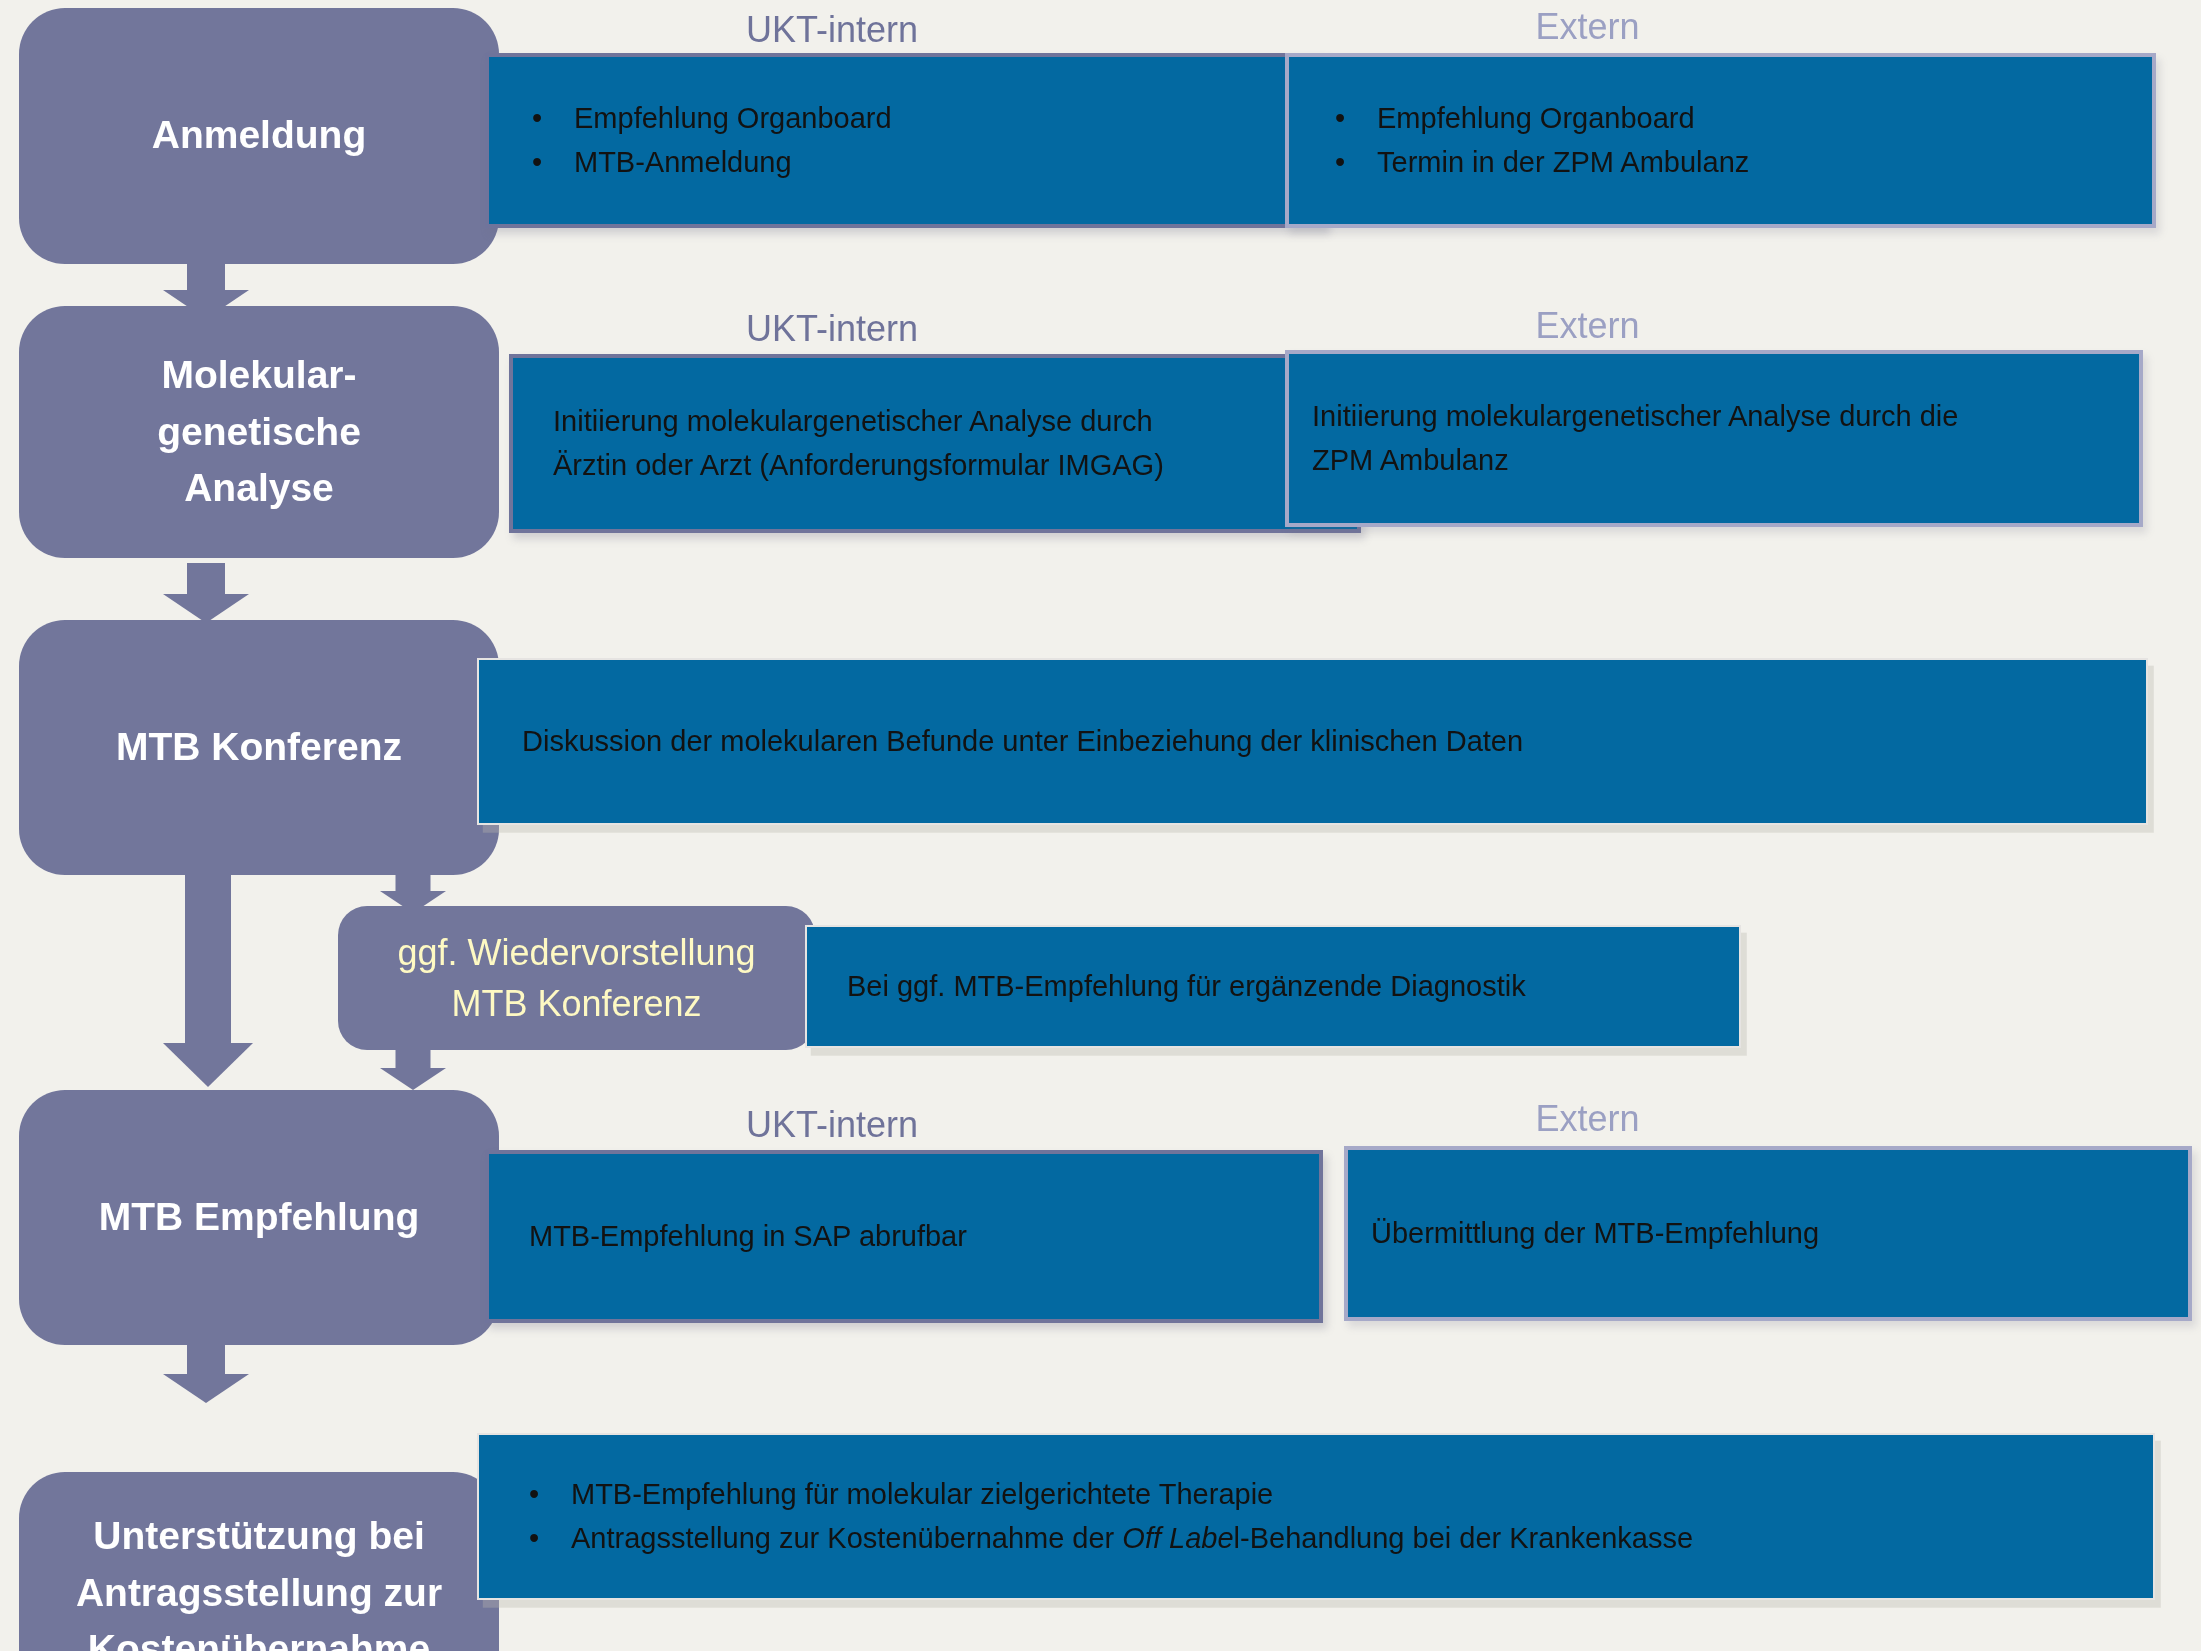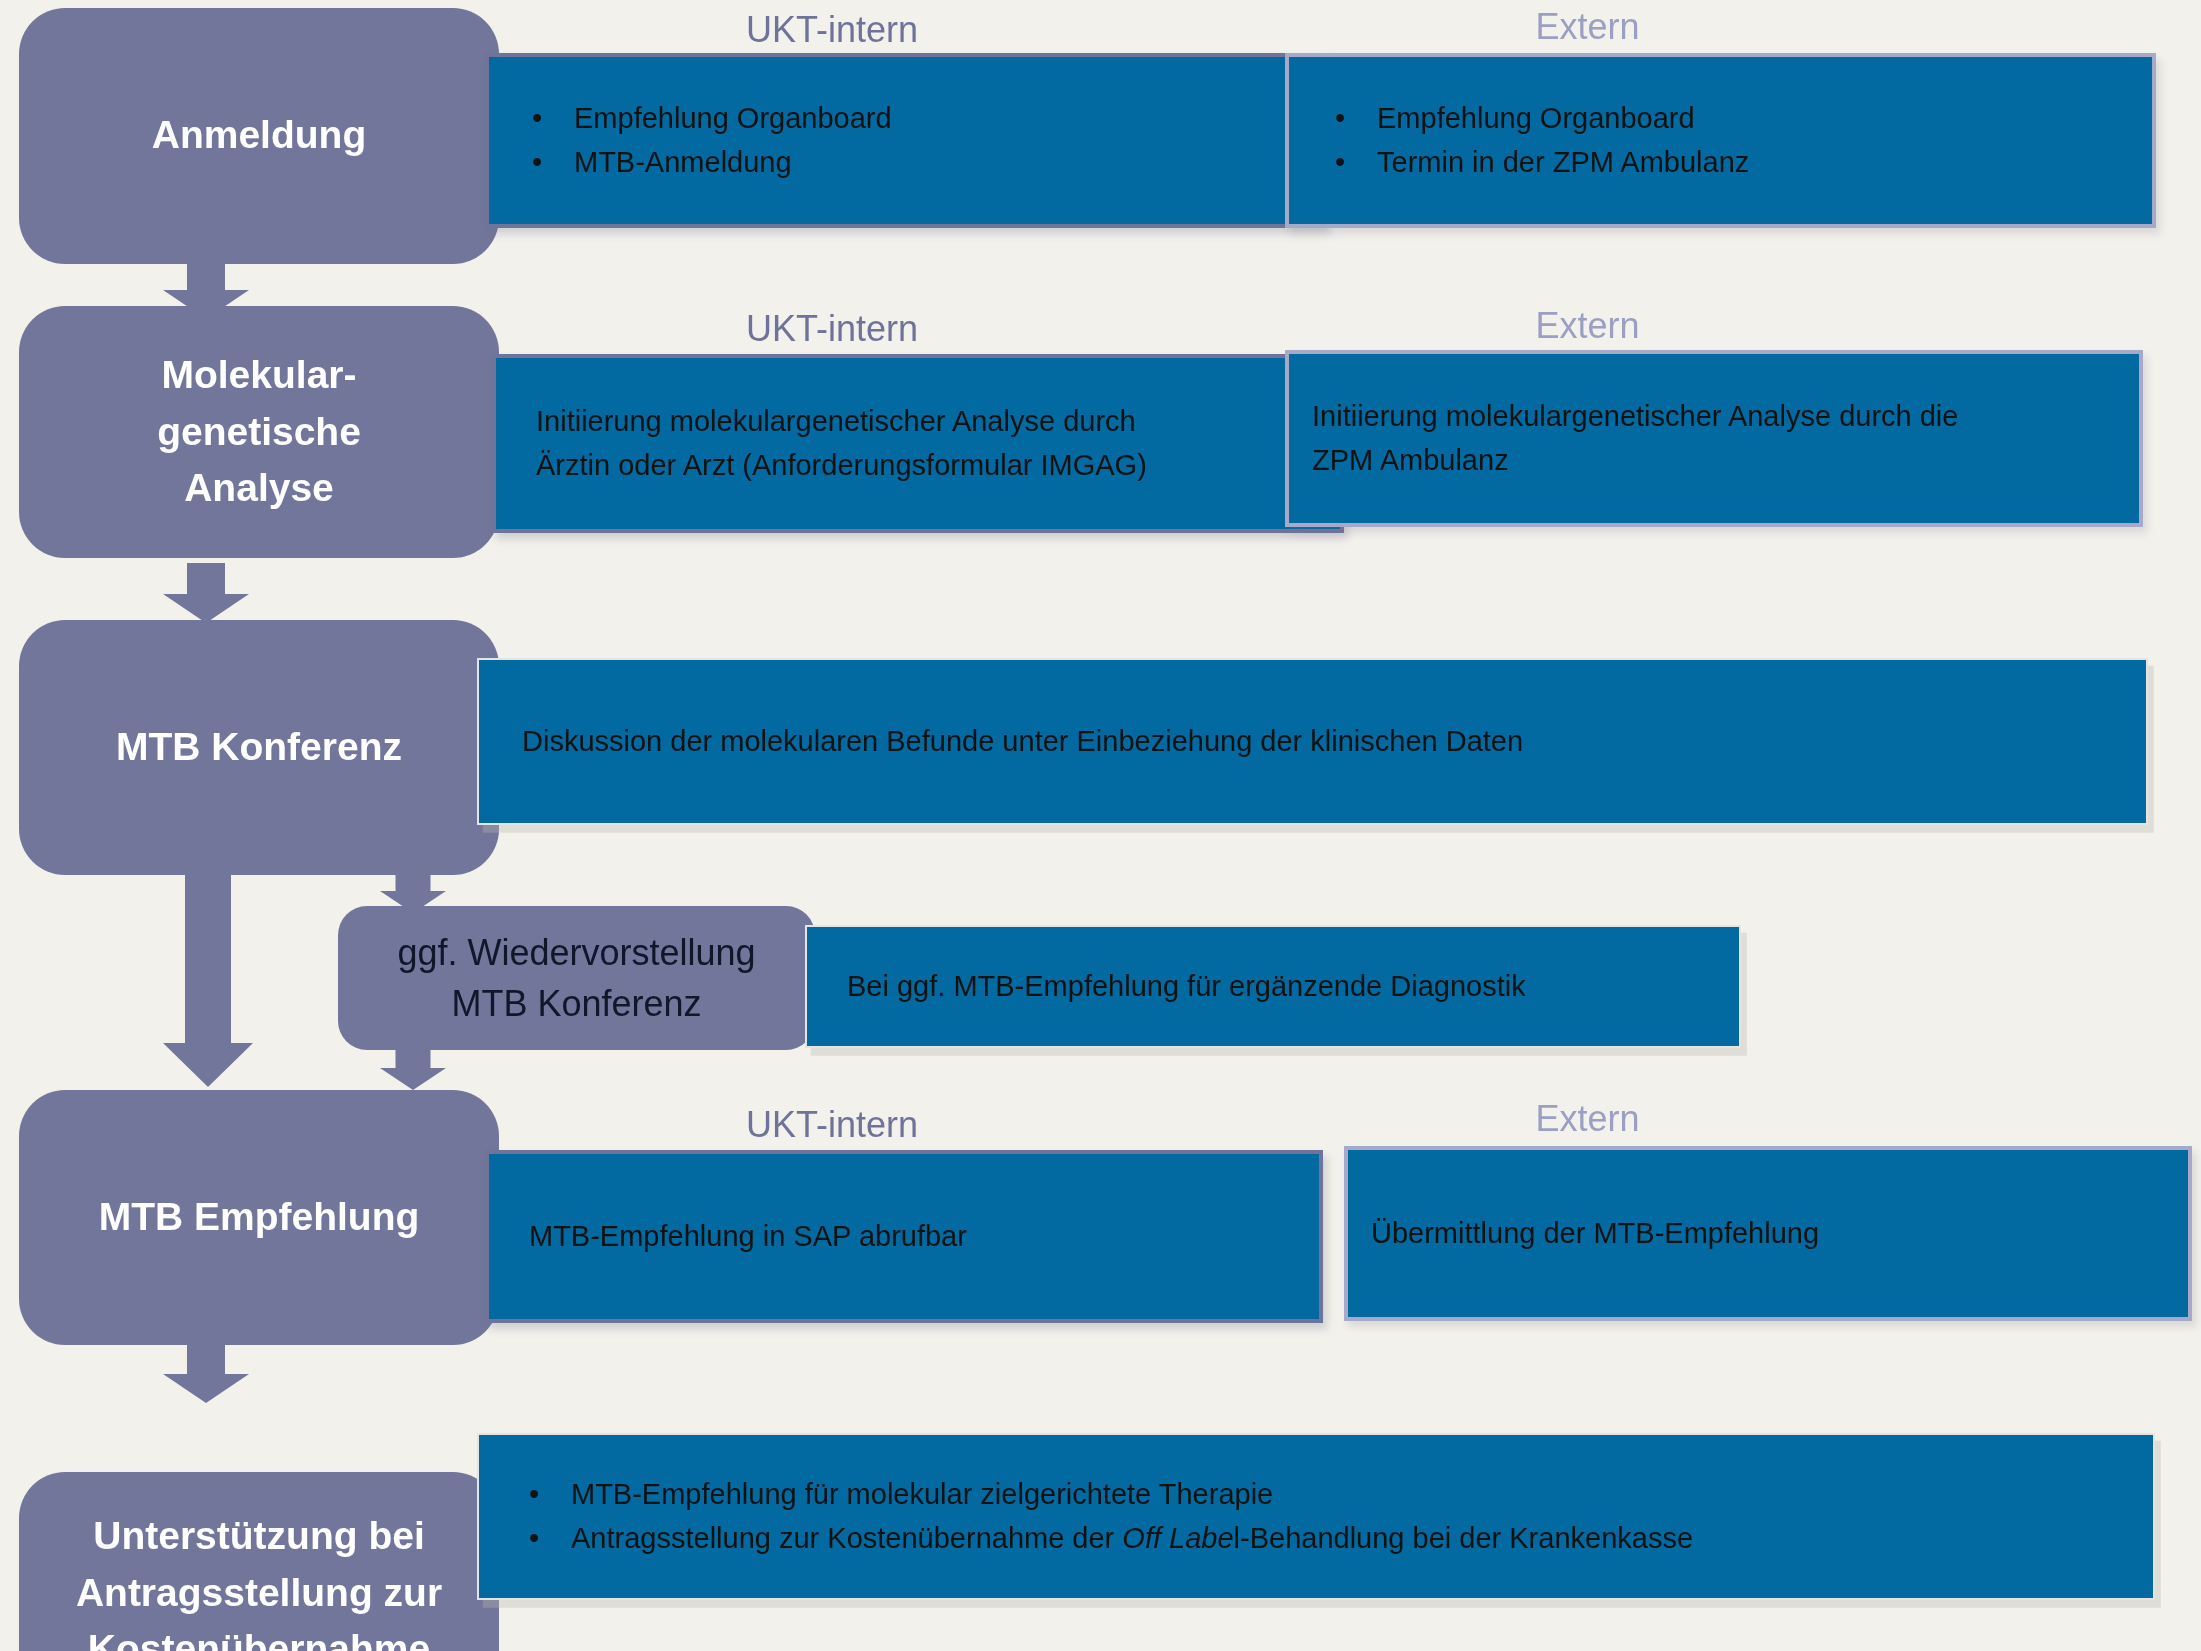--- a/index.html
+++ b/index.html
@@ -21,21 +21,21 @@
   #stage-anmeldung{top:7.7px;height:256px;}
   #stage-molekular{top:306px;height:252px;}
   #stage-konferenz{top:620px;height:255px;}
   #stage-empfehlung{top:1090px;height:255px;}
   #stage-unterstuetzung{top:1472px;height:242px;}
   
   #box-ggf{
     position:absolute;left:338px;top:906px;width:477px;height:144px;
     background:#72769B;border-radius:29px;z-index:2;
     display:flex;align-items:center;justify-content:center;
-    text-align:center;color:#0f172a;
+    text-align:center;color:#fef9c3;
   }
   #box-ggf .title{font-size:36px;font-weight:normal;line-height:1.42;}
   #box-ggf .title .line{display:block;}
   
   .arrow{position:absolute;z-index:1;}
   .arrow .stem{position:absolute;top:0;left:50%;transform:translateX(-50%);background:#72769B;}
   .arrow .head{position:absolute;bottom:0;left:50%;transform:translateX(-50%);width:0;height:0;}
   #arrow-1,#arrow-2,#arrow-6{width:86px;height:60px;}
   #arrow-1 .stem,#arrow-2 .stem,#arrow-6 .stem{width:38px;height:32px;}
   #arrow-1 .head,#arrow-2 .head,#arrow-6 .head{
@@ -56,21 +56,21 @@
   .wbox{
     position:absolute;background:#0369a1;z-index:3;
     display:flex;flex-direction:column;justify-content:center;
     font-size:29px;line-height:1.5;
   }
   .wbox.dark{border:4.8px solid #70749B;box-shadow:3.8px 5.8px 7.7px rgba(110,110,135,0.25);}
   .wbox.light{border:4.8px solid #A6A9C8;box-shadow:3.8px 5.8px 7.7px rgba(110,110,135,0.18);}
   .wbox.gray{border:2.9px solid #E6E4E2;box-shadow:5.8px 7.7px 0 rgba(185,182,175,0.35);}
   #box-r1-ukt{left:485px;top:53px;width:790px;height:167px;padding-left:43px;}
   #box-r1-ext{left:1285px;top:53px;width:817px;height:167px;padding-left:46px;}
-  #box-r2-ukt{left:492px;top:354px;width:790px;height:171px;padding-left:40px;padding-right:14.4px;}
+  #box-r2-ukt{left:509px;top:354px;width:790px;height:171px;padding-left:40px;padding-right:14.4px;}
   #box-r2-ext{left:1285px;top:350px;width:817px;height:169px;padding-left:23px;padding-right:9.6px;}
   #box-r3{left:477px;top:658px;width:1624px;height:163px;padding-left:43px;}
   #box-r4{left:805px;top:925px;width:892px;height:119px;padding-left:40px;z-index:4;}
   #box-r5-ukt{left:485px;top:1150px;width:790px;height:165px;padding-left:40px;}
   #box-r5-ext{left:1344px;top:1146px;width:817px;height:167px;padding-left:23px;}
   #box-r6{left:477px;top:1433px;width:1624px;height:163px;padding-left:50px;}
   .wbox .bline{display:block;}
   .bullet-row{display:flex;align-items:flex-start;}
   .bullet-row .dot{width:42px;flex:0 0 42px;}
   .bullet-row .dot::before{content:"\2022";}

